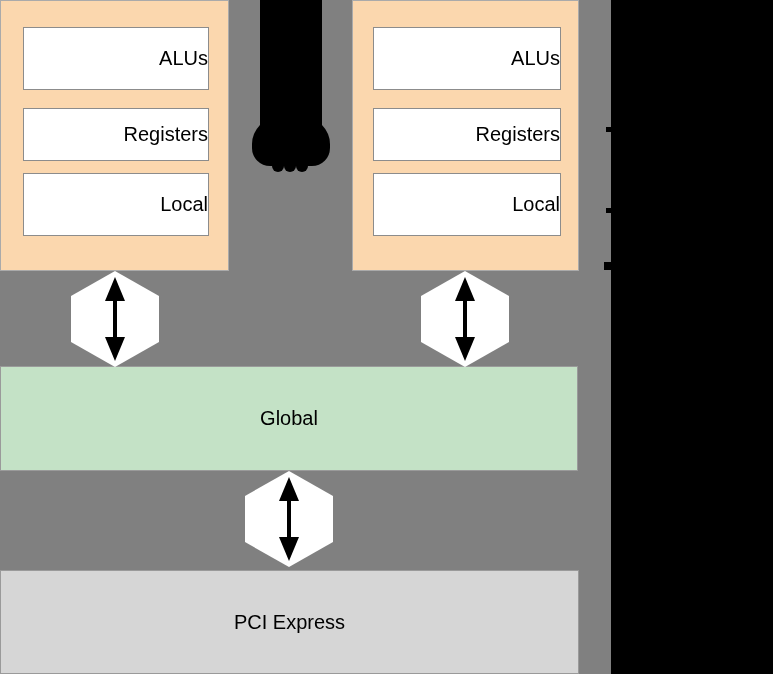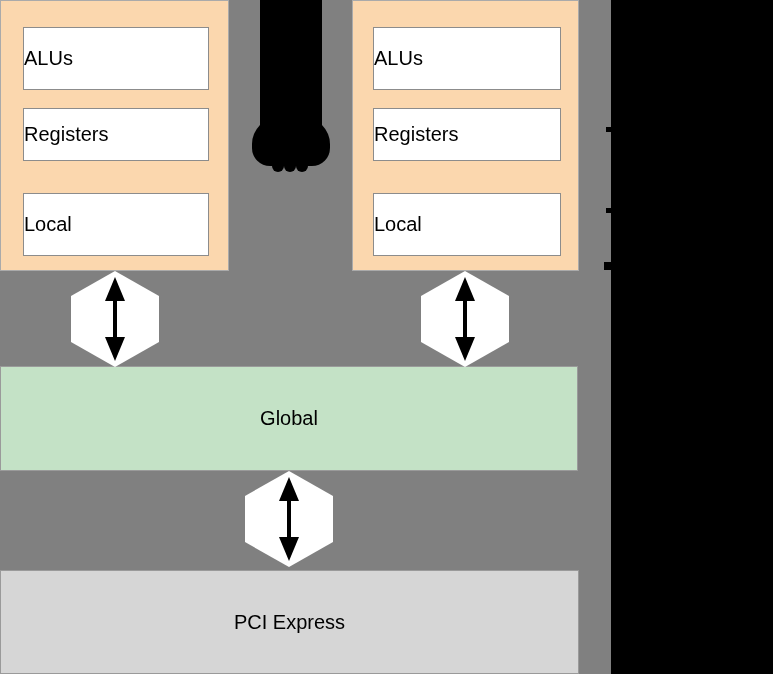--- a/index.html
+++ b/index.html
@@ -98,31 +98,31 @@
   .cu-panel.right { left: 352px; top: 0px; width: 227px; height: 271px; }
 
   
   .unit-box {
     position: absolute;
     background: #ffffff;
     border: 1px solid #8c8c8c;
     box-sizing: border-box;
     display: flex;
     align-items: center;
-    justify-content: flex-start;
+    justify-content: flex-end;
     font-size: 20px;
     color: #000000;
   }
 
   .cu-panel.left  .unit-box { left: 22px; width: 186px; }
   .cu-panel.right .unit-box { left: 20px; width: 188px; }
 
   .unit-box.r0 { top: 26px;  height: 63px; }
   .unit-box.r1 { top: 107px; height: 53px; }
-  .unit-box.r2 { top: 192px; height: 63px; }
+  .unit-box.r2 { top: 172px; height: 63px; }
 
   
   .mem-bar {
     position: absolute;
     box-sizing: border-box;
     border: 1px solid #9a9a9a;
     display: flex;
     align-items: center;
     justify-content: center;
     font-size: 20px;

